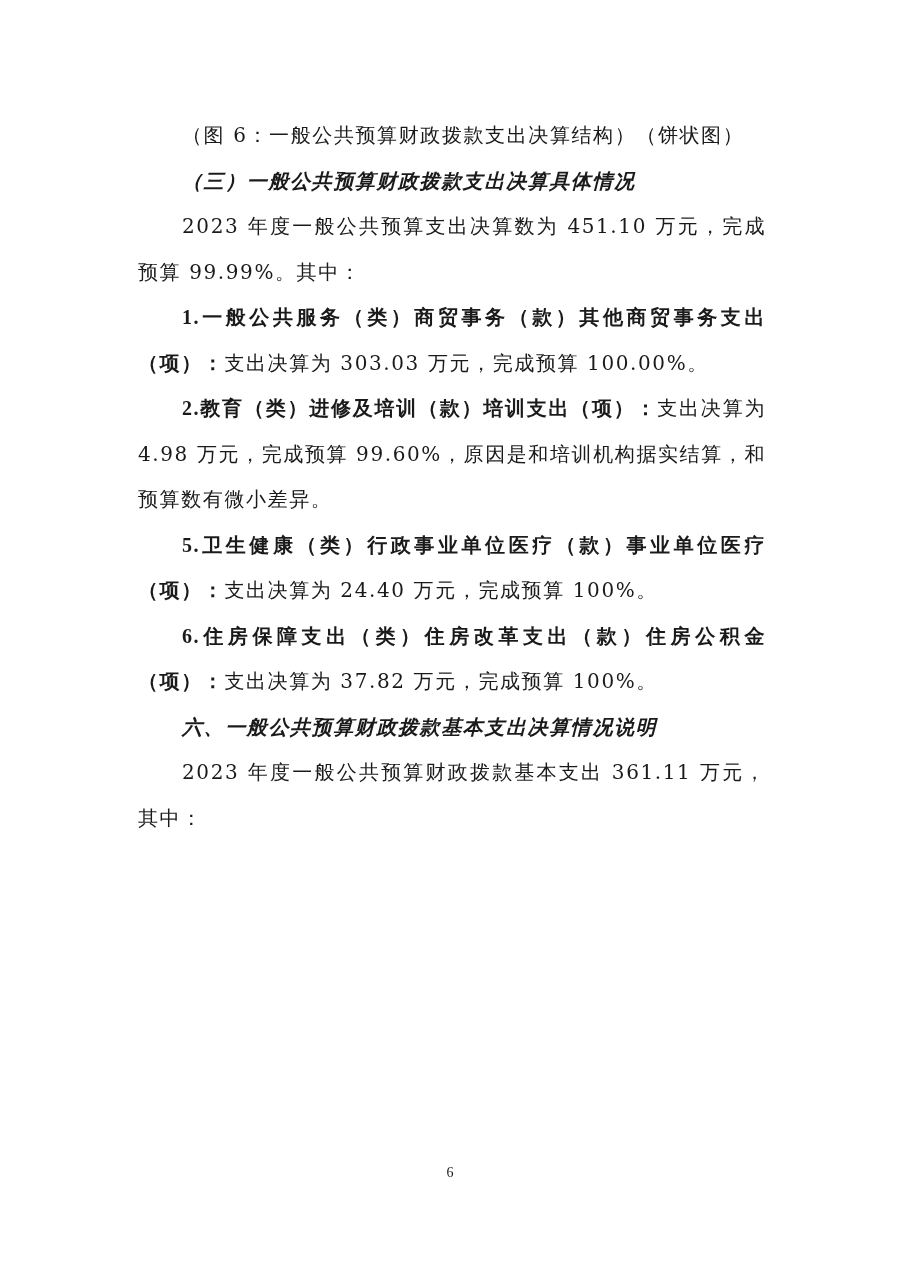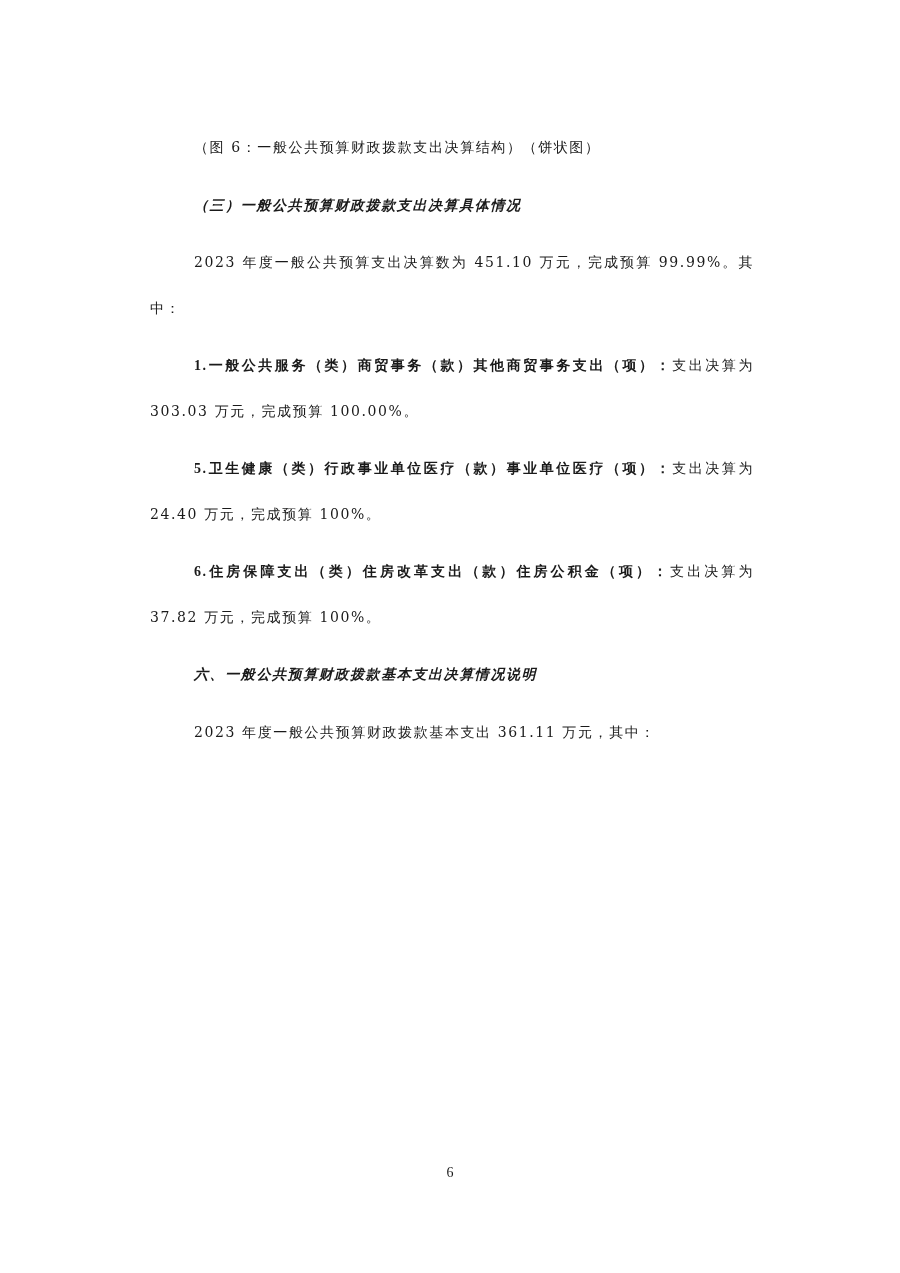--- a/index.html
+++ b/index.html
@@ -1,34 +1,35 @@
 <!DOCTYPE html>
 <html><head>
 <meta charset="utf-8">
 <style>
   html, body { margin: 0; padding: 0; background: #ffffff; }
   body { width: 900px; height: 1273px; position: relative; overflow: hidden;
          font-family: "DejaVu Serif", "Liberation Serif", serif; color: #1a1a1a; }
   .page { position: absolute; left: 138px; top: 113px; width: 628px; }
-  .p { font-size: 14px; line-height: 45.5px; margin: 12px; text-align: justify;
+  .p { font-size: 20px; line-height: 45.5px; margin: 0; text-align: justify;
        letter-spacing: 1.6px; text-indent: 44px; }
   .b { font-weight: bold; font-family: Liberation Serif, serif; }
   .heading { font-weight: bold; font-family: "DejaVu Sans", "Liberation Sans", sans-serif; font-style: italic; }
   .pageno { position: absolute; left: 0; right: 0; top: 1165px; text-align: center;
             font-size: 14px; font-family: "Liberation Serif", serif; }
 </style>
 </head>
 <body>
 
 <div class="page">
   <p class="p">（图 6：一般公共预算财政拨款支出决算结构）（饼状图）</p>
   <p class="p heading">（三）一般公共预算财政拨款支出决算具体情况</p>
   <p class="p">2023 年度一般公共预算支出决算数为 451.10 万元，完成预算 99.99%。其中：</p>
 
   <p class="p"><span class="b">1.一般公共服务（类）商贸事务（款）其他商贸事务支出（项）：</span><span>支出决算为 303.03 万元，完成预算 100.00%。</span></p>
+  <p class="p"><span class="b">2.教育（类）进修及培训（款）培训支出（项）：</span><span>支出决算为 4.98 万元，完成预算 99.60%，原因是和培训机构据实结算，和预算数有微小差异。</span></p>
   <p class="p"><span class="b">5.卫生健康（类）行政事业单位医疗（款）事业单位医疗（项）：</span><span>支出决算为 24.40 万元，完成预算 100%。</span></p>
   <p class="p"><span class="b">6.住房保障支出（类）住房改革支出（款）住房公积金（项）：</span><span>支出决算为 37.82 万元，完成预算 100%。</span></p>
 
   <p class="p heading">六、一般公共预算财政拨款基本支出决算情况说明</p>
   <p class="p">2023 年度一般公共预算财政拨款基本支出 361.11 万元，其中：</p>
 </div>
 
 <div class="pageno">6</div>
 
 </body></html>

